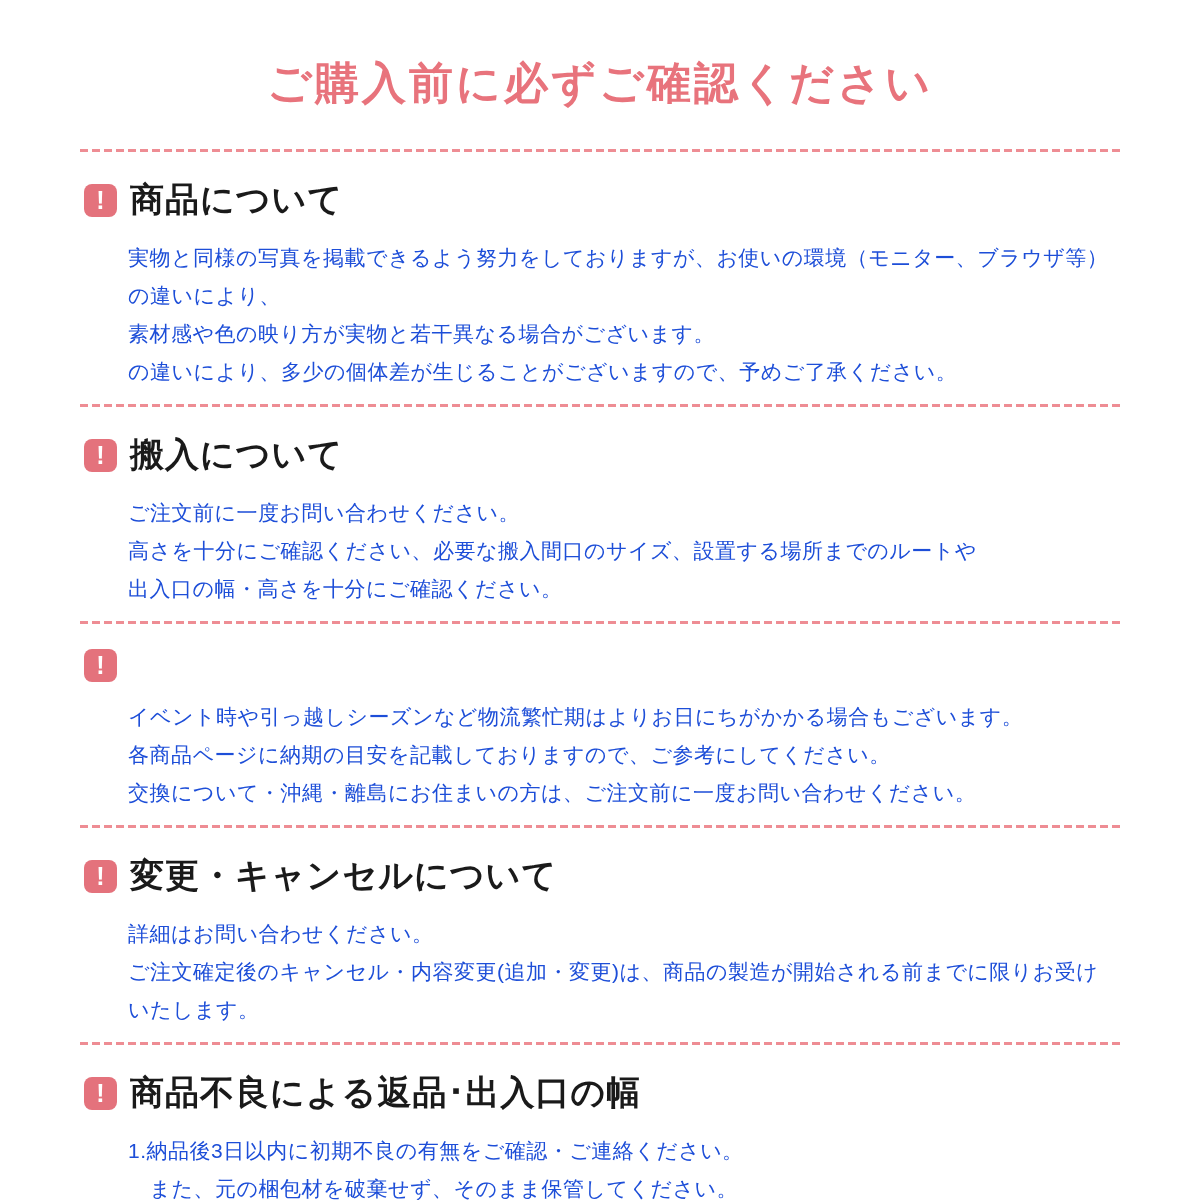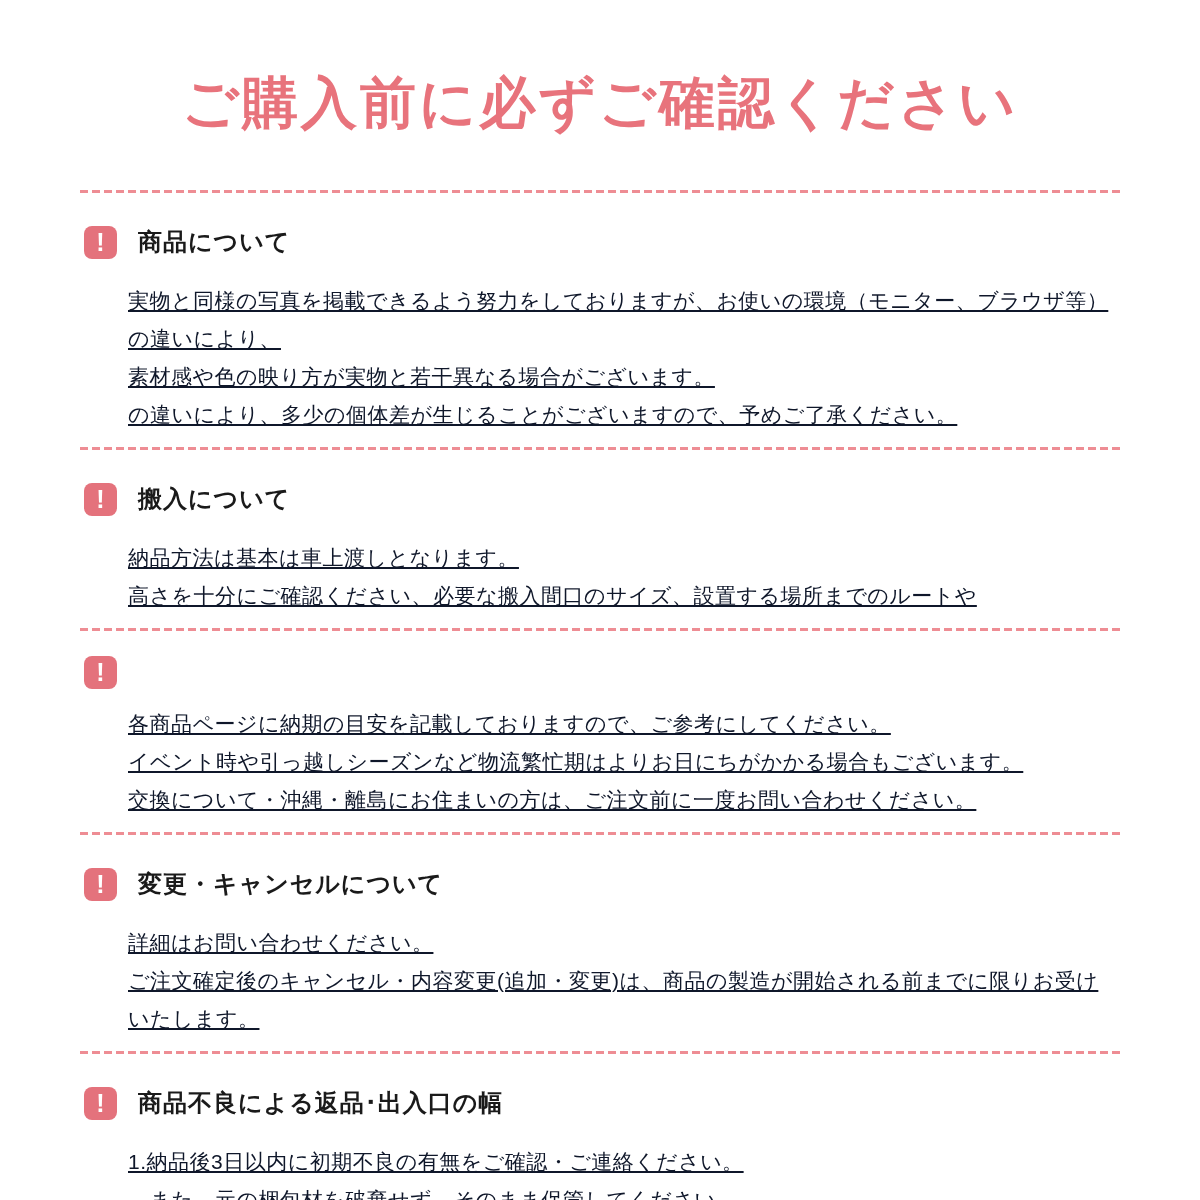--- a/index.html
+++ b/index.html
@@ -8,25 +8,25 @@
     background: #ffffff;
   }
   body {
     width: 1200px;
     height: 1200px;
     overflow: hidden;
     font-family: "Liberation Sans", "DejaVu Sans", sans-serif;
     color: #212121;
   }
   .page-title {
-    margin: 12px;
+    margin: 0;
     padding-top: 54px;
     padding-bottom: 36px;
     text-align: center;
-    font-size: 56px;
+    font-size: 44px;
     font-weight: 800;
     letter-spacing: 3px;
     color: #e8737c;
   }
   .content {
     margin: 0 80px;
   }
   .divider {
     height: 3px;
     background: repeating-linear-gradient(90deg, #ee8d94 0 8px, transparent 8px 12px);
@@ -47,38 +47,37 @@
     border-radius: 8px;
     background: #e4727c;
     color: #ffffff;
     font-weight: 800;
     font-size: 25px;
     line-height: 33px;
     text-align: center;
     display: inline-block;
   }
   .heading {
-    margin: 8px;
-    font-size: 24px;
+    margin: 0;
+    font-size: 34px;
     font-weight: 800;
     letter-spacing: 1px;
     color: #1a1a1a;
   }
   .body {
     padding-left: 48px;
     padding-top: 16px;
   }
   .line {
     margin: 0;
     font-size: 21px;
     line-height: 38px;
     letter-spacing: 0.5px;
-    color: #0f172a;
+    color: #1d4ed8;
     white-space: pre-wrap;
-    text-decoration: underline;
   }
 </style>
 </head>
 <body>
 
 <h1 class="page-title">ご購入前に必ずご確認ください</h1>
 
 <div class="content">
     <div class="divider"></div>
     <section class="section">
@@ -92,32 +91,33 @@
         <p class="line">の違いにより、多少の個体差が生じることがございますので、予めご了承ください。</p>
       </div>
     </section>
     <div class="divider"></div>
     <section class="section">
       <div class="heading-row">
         <span class="bang">!</span>
         <h2 class="heading">搬入について</h2>
       </div>
       <div class="body">
-        <p class="line">納品方法は基本は車上渡しとなります。</p>
+        <p class="line">ご注文前に一度お問い合わせください。</p>
         <p class="line">高さを十分にご確認ください、必要な搬入間口のサイズ、設置する場所までのルートや</p>
+        <p class="line">出入口の幅・高さを十分にご確認ください。</p>
       </div>
     </section>
     <div class="divider"></div>
     <section class="section">
       <div class="heading-row">
         <span class="bang">!</span>
       </div>
       <div class="body">
+        <p class="line">イベント時や引っ越しシーズンなど物流繁忙期はよりお日にちがかかる場合もございます。</p>
         <p class="line">各商品ページに納期の目安を記載しておりますので、ご参考にしてください。</p>
-        <p class="line">イベント時や引っ越しシーズンなど物流繁忙期はよりお日にちがかかる場合もございます。</p>
         <p class="line">交換について・沖縄・離島にお住まいの方は、ご注文前に一度お問い合わせください。</p>
       </div>
     </section>
     <div class="divider"></div>
     <section class="section">
       <div class="heading-row">
         <span class="bang">!</span>
         <h2 class="heading">変更・キャンセルについて</h2>
       </div>
       <div class="body">

